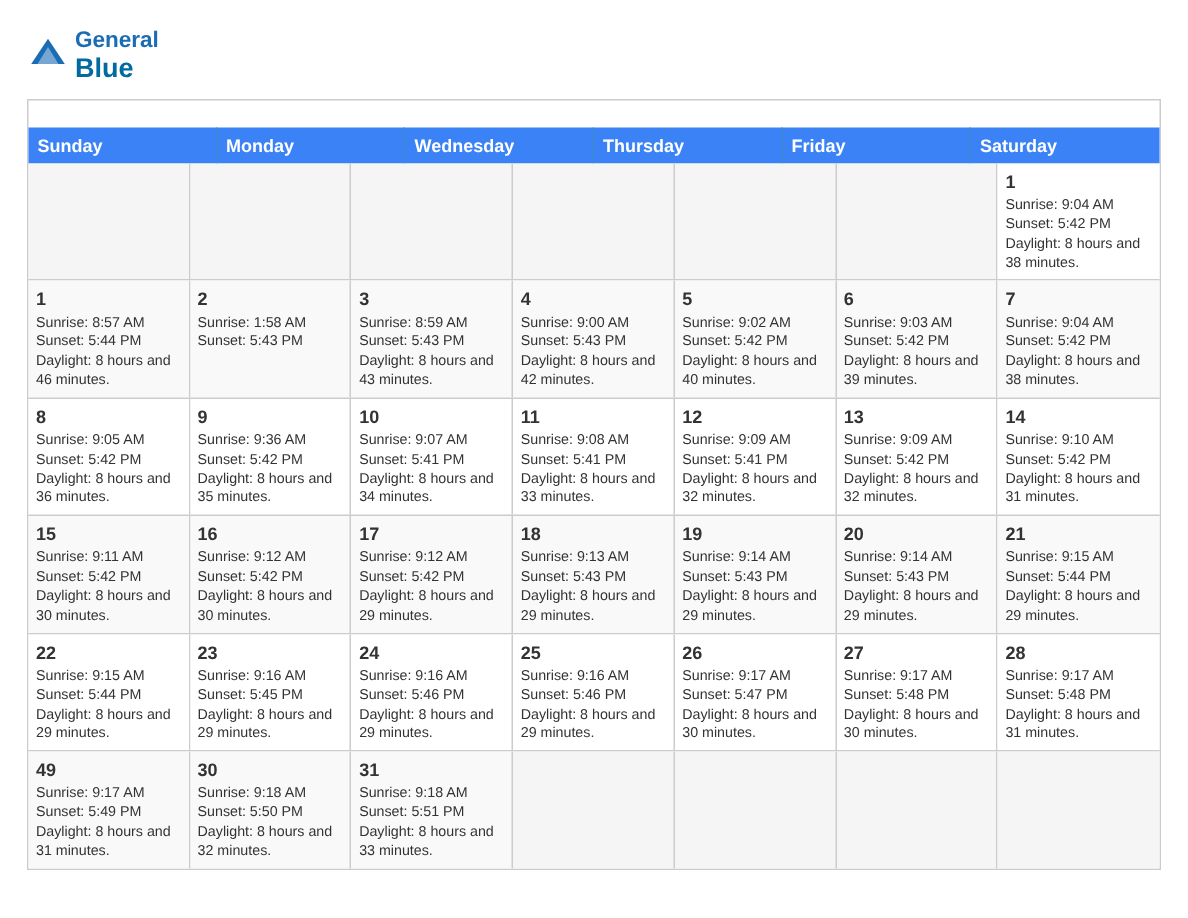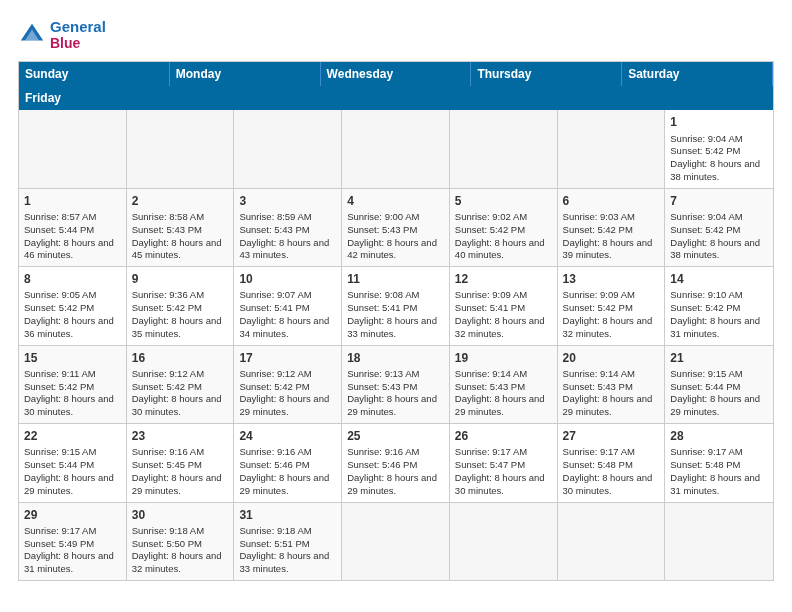--- a/index.html
+++ b/index.html
@@ -46,22 +46,23 @@
       color: #555;
     }
     .calendar {
       flex: 1;
       display: flex;
       flex-direction: column;
       border: 1px solid #ccc;
     }
     .cal-header {
       display: grid;
-      grid-template-columns: repeat(5, 1fr);
-      background: #0369a1;
+      grid-template-columns: repeat(6, 1fr);
+      background: #3b82f6;
+      margin-top: 18px;
     }
     .cal-header-cell {
       color: #fff;
       font-size: 12px;
       font-weight: bold;
       padding: 5px 6px;
       text-align: left;
       border-right: 1px solid #3a8ad4;
     }
     .cal-header-cell:last-child { border-right: none; }
@@ -103,37 +104,37 @@
 
 <div class="page">
   <div class="header">
     <div class="logo">
       <svg class="logo-icon" viewBox="0 0 40 40">
         <polygon points="20,4 36,28 4,28" fill="#1a6db5"></polygon>
         <polygon points="20,12 30,28 10,28" fill="#fff" opacity="0.4"></polygon>
       </svg>
       <div>
         <div style="font-size:15px;font-weight:bold;color:#1a6db5;line-height:1.15">General</div>
-        <div style="font-size:14px;font-weight:bold;color:#be185d;line-height:1.15">Blue</div>
+        <div style="font-size:18px;font-weight:bold;color:#0369a1;line-height:1.15">Blue</div>
       </div>
     </div>
     <div class="title-block">
       <div class="main-title"></div>
       <div class="subtitle"></div>
     </div>
   </div>
 
   <div class="calendar">
     <div class="cal-header">
     <div class="cal-header-cell">Sunday</div>
         <div class="cal-header-cell">Monday</div>
         <div class="cal-header-cell">Wednesday</div>
         <div class="cal-header-cell">Thursday</div>
+        <div class="cal-header-cell">Friday</div>
         <div class="cal-header-cell">Saturday</div>
-        <div class="cal-header-cell">Friday</div>
       </div>
     <div class="cal-body">
     <div class="cal-row">
           <div class="cal-cell empty"></div>
           <div class="cal-cell empty"></div>
           <div class="cal-cell empty"></div>
           <div class="cal-cell empty"></div>
           <div class="cal-cell empty"></div>
           <div class="cal-cell empty"></div>
           <div class="cal-cell">
@@ -145,23 +146,22 @@
         </div>
         <div class="cal-row">
           <div class="cal-cell">
             <span class="day-num">1</span>
             <div>Sunrise: 8:57 AM</div>
             <div>Sunset: 5:44 PM</div>
             <div>Daylight: 8 hours and 46 minutes.</div>
           </div>
           <div class="cal-cell">
             <span class="day-num">2</span>
-            <div>Sunrise: 8:58 AM</div>
-            <div>Sunset: 5:43 PM</div>
-            <div>Daylight: 8 hours and 45 minutes.</div>
+            <div>Sunrise: 1:58 AM</div>
+            <div>Sunset: 5:43 PM</div>
           </div>
           <div class="cal-cell">
             <span class="day-num">3</span>
             <div>Sunrise: 8:59 AM</div>
             <div>Sunset: 5:43 PM</div>
             <div>Daylight: 8 hours and 43 minutes.</div>
           </div>
           <div class="cal-cell">
             <span class="day-num">4</span>
             <div>Sunrise: 9:00 AM</div>
@@ -314,21 +314,21 @@
           </div>
           <div class="cal-cell">
             <span class="day-num">28</span>
             <div>Sunrise: 9:17 AM</div>
             <div>Sunset: 5:48 PM</div>
             <div>Daylight: 8 hours and 31 minutes.</div>
           </div>
         </div>
         <div class="cal-row">
           <div class="cal-cell">
-            <span class="day-num">29</span>
+            <span class="day-num">49</span>
             <div>Sunrise: 9:17 AM</div>
             <div>Sunset: 5:49 PM</div>
             <div>Daylight: 8 hours and 31 minutes.</div>
           </div>
           <div class="cal-cell">
             <span class="day-num">30</span>
             <div>Sunrise: 9:18 AM</div>
             <div>Sunset: 5:50 PM</div>
             <div>Daylight: 8 hours and 32 minutes.</div>
           </div>

